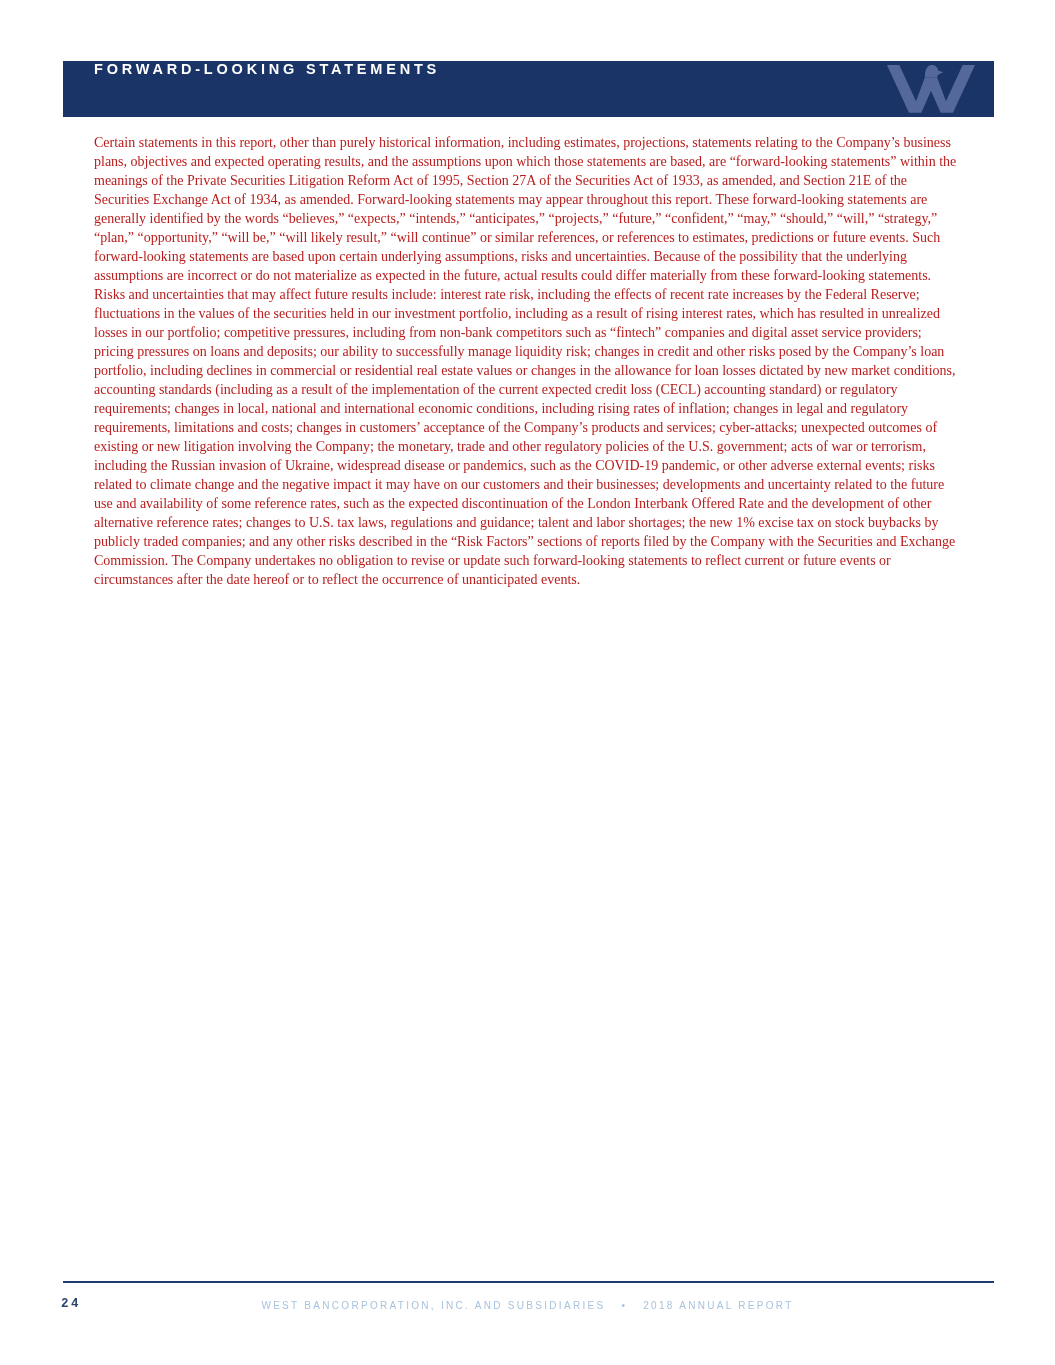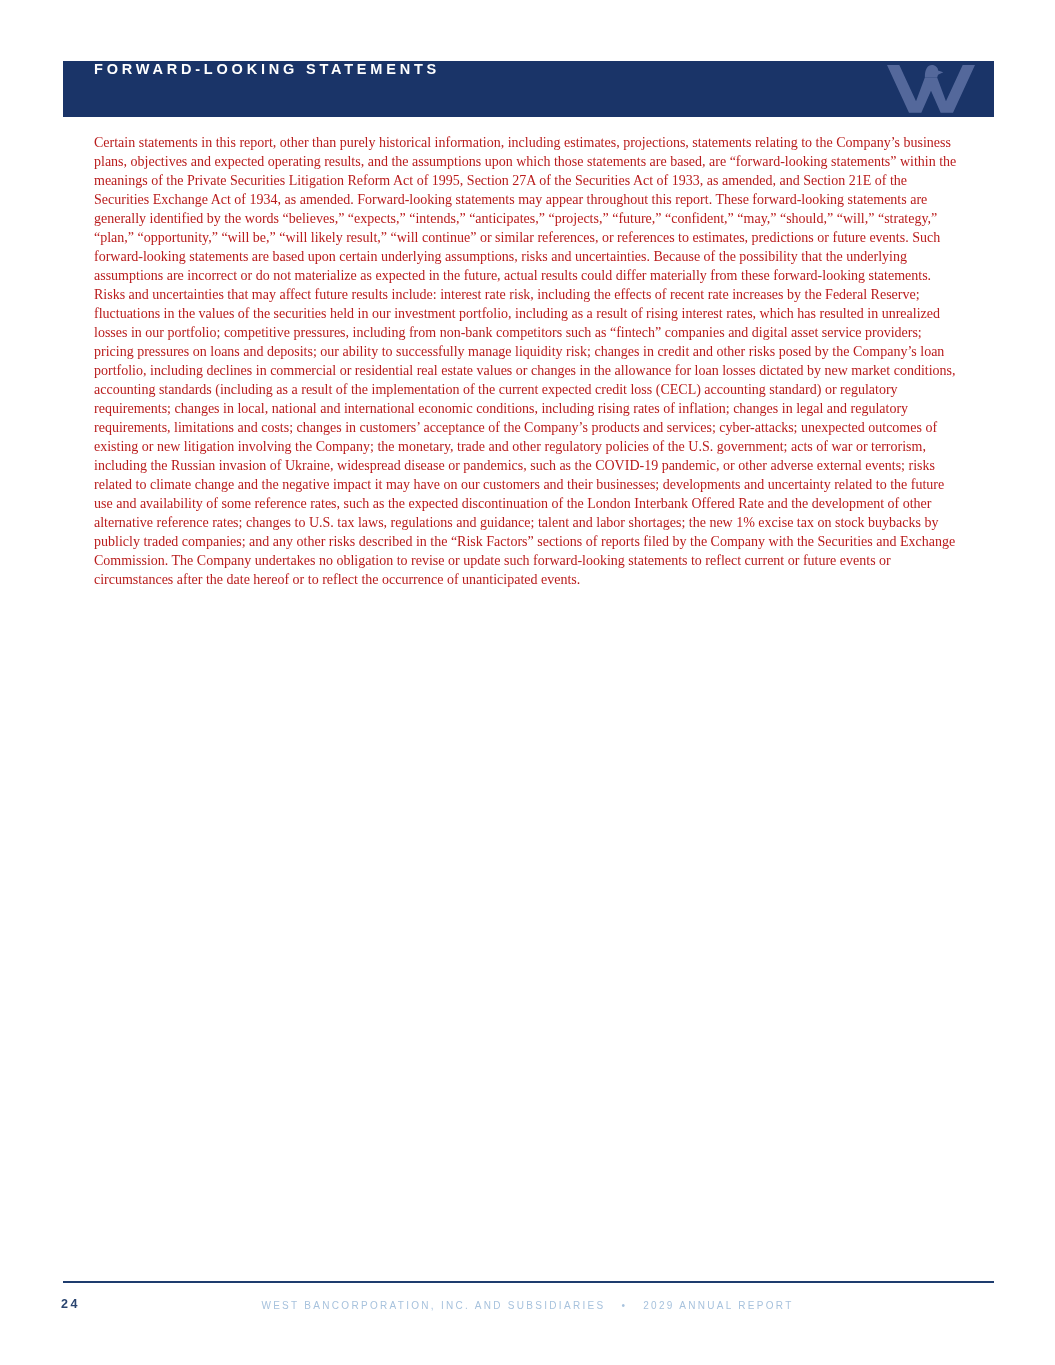--- a/index.html
+++ b/index.html
@@ -45,21 +45,21 @@
   }
   .footer-rule {
     position:absolute;
     left:63px; top:1281px;
     width:931px; height:2px;
     background:#1e3c6e;
   }
   .page-number {
     position:absolute;
     left:61px; top:1297px;
-    font-family:Liberation Sans, sans-serif;
+    font-family:Liberation Mono, monospace;
     font-weight:bold;
     font-size:12.5px;
     letter-spacing:2.5px;
     color:#2a4570;
   }
   .footer-center {
     position:absolute;
     left:0; top:1300px;
     width:100%;
     text-align:center;
@@ -86,16 +86,16 @@
     </div>
   </div>
 
   <p class="body-text">Certain statements in this report, other than purely historical information, including estimates, projections, statements relating to the Company’s business plans, objectives and expected operating results, and the assumptions upon which those statements are based, are “forward-looking statements” within the meanings of the Private Securities Litigation Reform Act of 1995, Section 27A of the Securities Act of 1933, as amended, and Section 21E of the Securities Exchange Act of 1934, as amended. Forward-looking statements may appear throughout this report. These forward-looking statements are generally identified by the words “believes,” “expects,” “intends,” “anticipates,” “projects,” “future,” “confident,” “may,” “should,” “will,” “strategy,” “plan,” “opportunity,” “will be,” “will likely result,” “will continue” or similar references, or references to estimates, predictions or future events. Such forward-looking statements are based upon certain underlying assumptions, risks and uncertainties. Because of the possibility that the underlying assumptions are incorrect or do not materialize as expected in the future, actual results could differ materially from these forward-looking statements.  Risks and uncertainties that may affect future results include: interest rate risk, including the effects of recent rate increases by the Federal Reserve; fluctuations in the values of the securities held in our investment portfolio, including as a result of rising interest rates, which has resulted in unrealized losses in our portfolio; competitive pressures, including from non-bank competitors such as “fintech” companies and digital asset service providers; pricing pressures on loans and deposits; our ability to successfully manage liquidity risk; changes in credit and other risks posed by the Company’s loan portfolio, including declines in commercial or residential real estate values or changes in the allowance for loan losses dictated by new market conditions, accounting standards (including as a result of the implementation of the current expected credit loss (CECL) accounting standard) or regulatory requirements; changes in local, national and international economic conditions, including rising rates of inflation; changes in legal and regulatory requirements, limitations and costs; changes in customers’ acceptance of the Company’s products and services; cyber-attacks; unexpected outcomes of existing or new litigation involving the Company; the monetary, trade and other regulatory policies of the U.S. government; acts of war or terrorism, including the Russian invasion of Ukraine, widespread disease or pandemics, such as the COVID-19 pandemic, or other adverse external events; risks related to climate change and the negative impact it may have on our customers and their businesses; developments and uncertainty related to the future use and availability of some reference rates, such as the expected discontinuation of the London Interbank Offered Rate and the development of other alternative reference rates; changes to U.S. tax laws, regulations and guidance; talent and labor shortages; the new 1% excise tax on stock buybacks by publicly traded companies; and any other risks described in the “Risk Factors” sections of reports filed by the Company with the Securities and Exchange Commission. The Company undertakes no obligation to revise or update such forward-looking statements to reflect current or future events or circumstances after the date hereof or to reflect the occurrence of unanticipated events.</p>
 
   <div class="footer-rule"></div>
 
   <div class="page-number">24</div>
 
   <div class="footer-center">
-    <span>WEST BANCORPORATION, INC. AND SUBSIDIARIES</span><span class="sep">•</span><span>2029 ANNUAL REPORT</span>
+    <span>WEST BANCORPORATION, INC. AND SUBSIDIARIES</span><span class="sep">•</span><span>2018 ANNUAL REPORT</span>
   </div>
 
 </div>
 
 </body></html>

